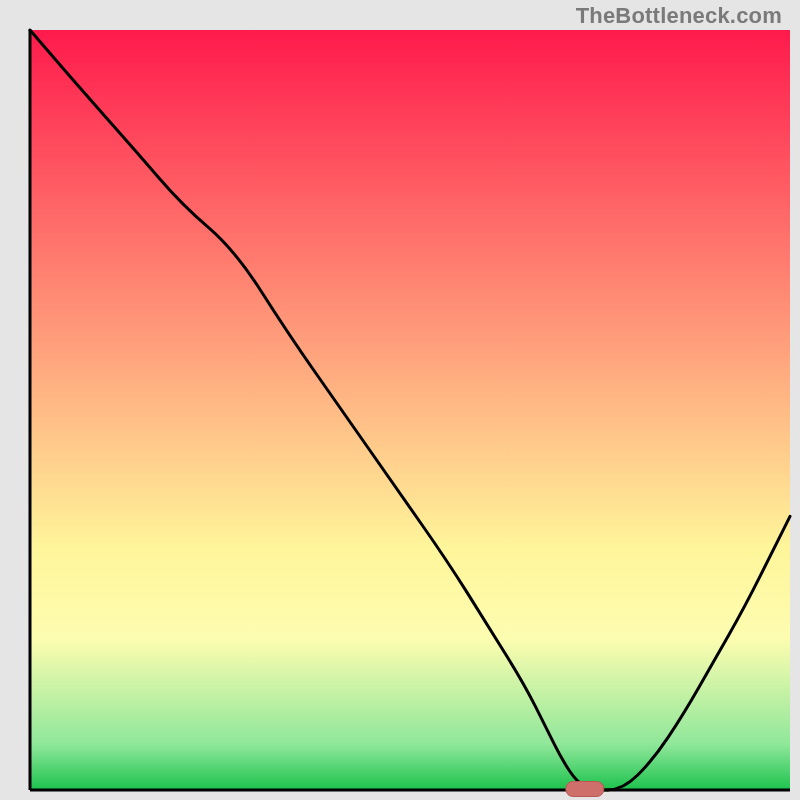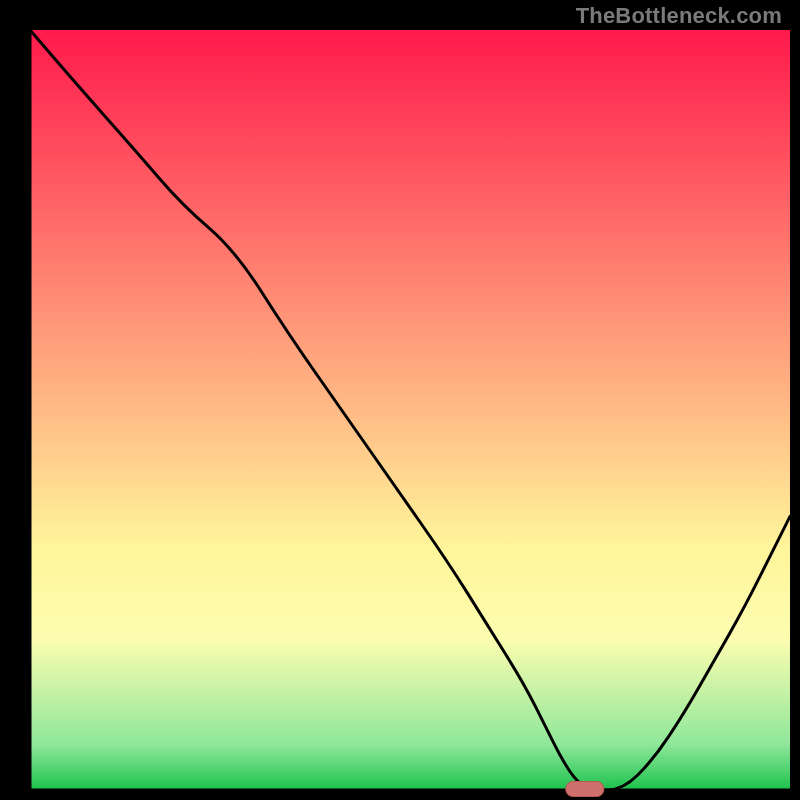--- a/index.html
+++ b/index.html
@@ -8,21 +8,21 @@
     width: 800px;
     height: 800px;
     background: #ffffff;
     font-family: Arial, Helvetica, sans-serif;
     overflow: hidden;
   }
   .frame {
     position: relative;
     width: 800px;
     height: 800px;
-    background: #000000;
+    background: #e5e5e5;
     text-align: center;
   }
   .watermark {
     position: absolute;
     top: 3px;
     right: 18px;
     font-size: 22px;
     font-weight: bold;
     color: #7a7a7a;
     letter-spacing: 0.2px;

